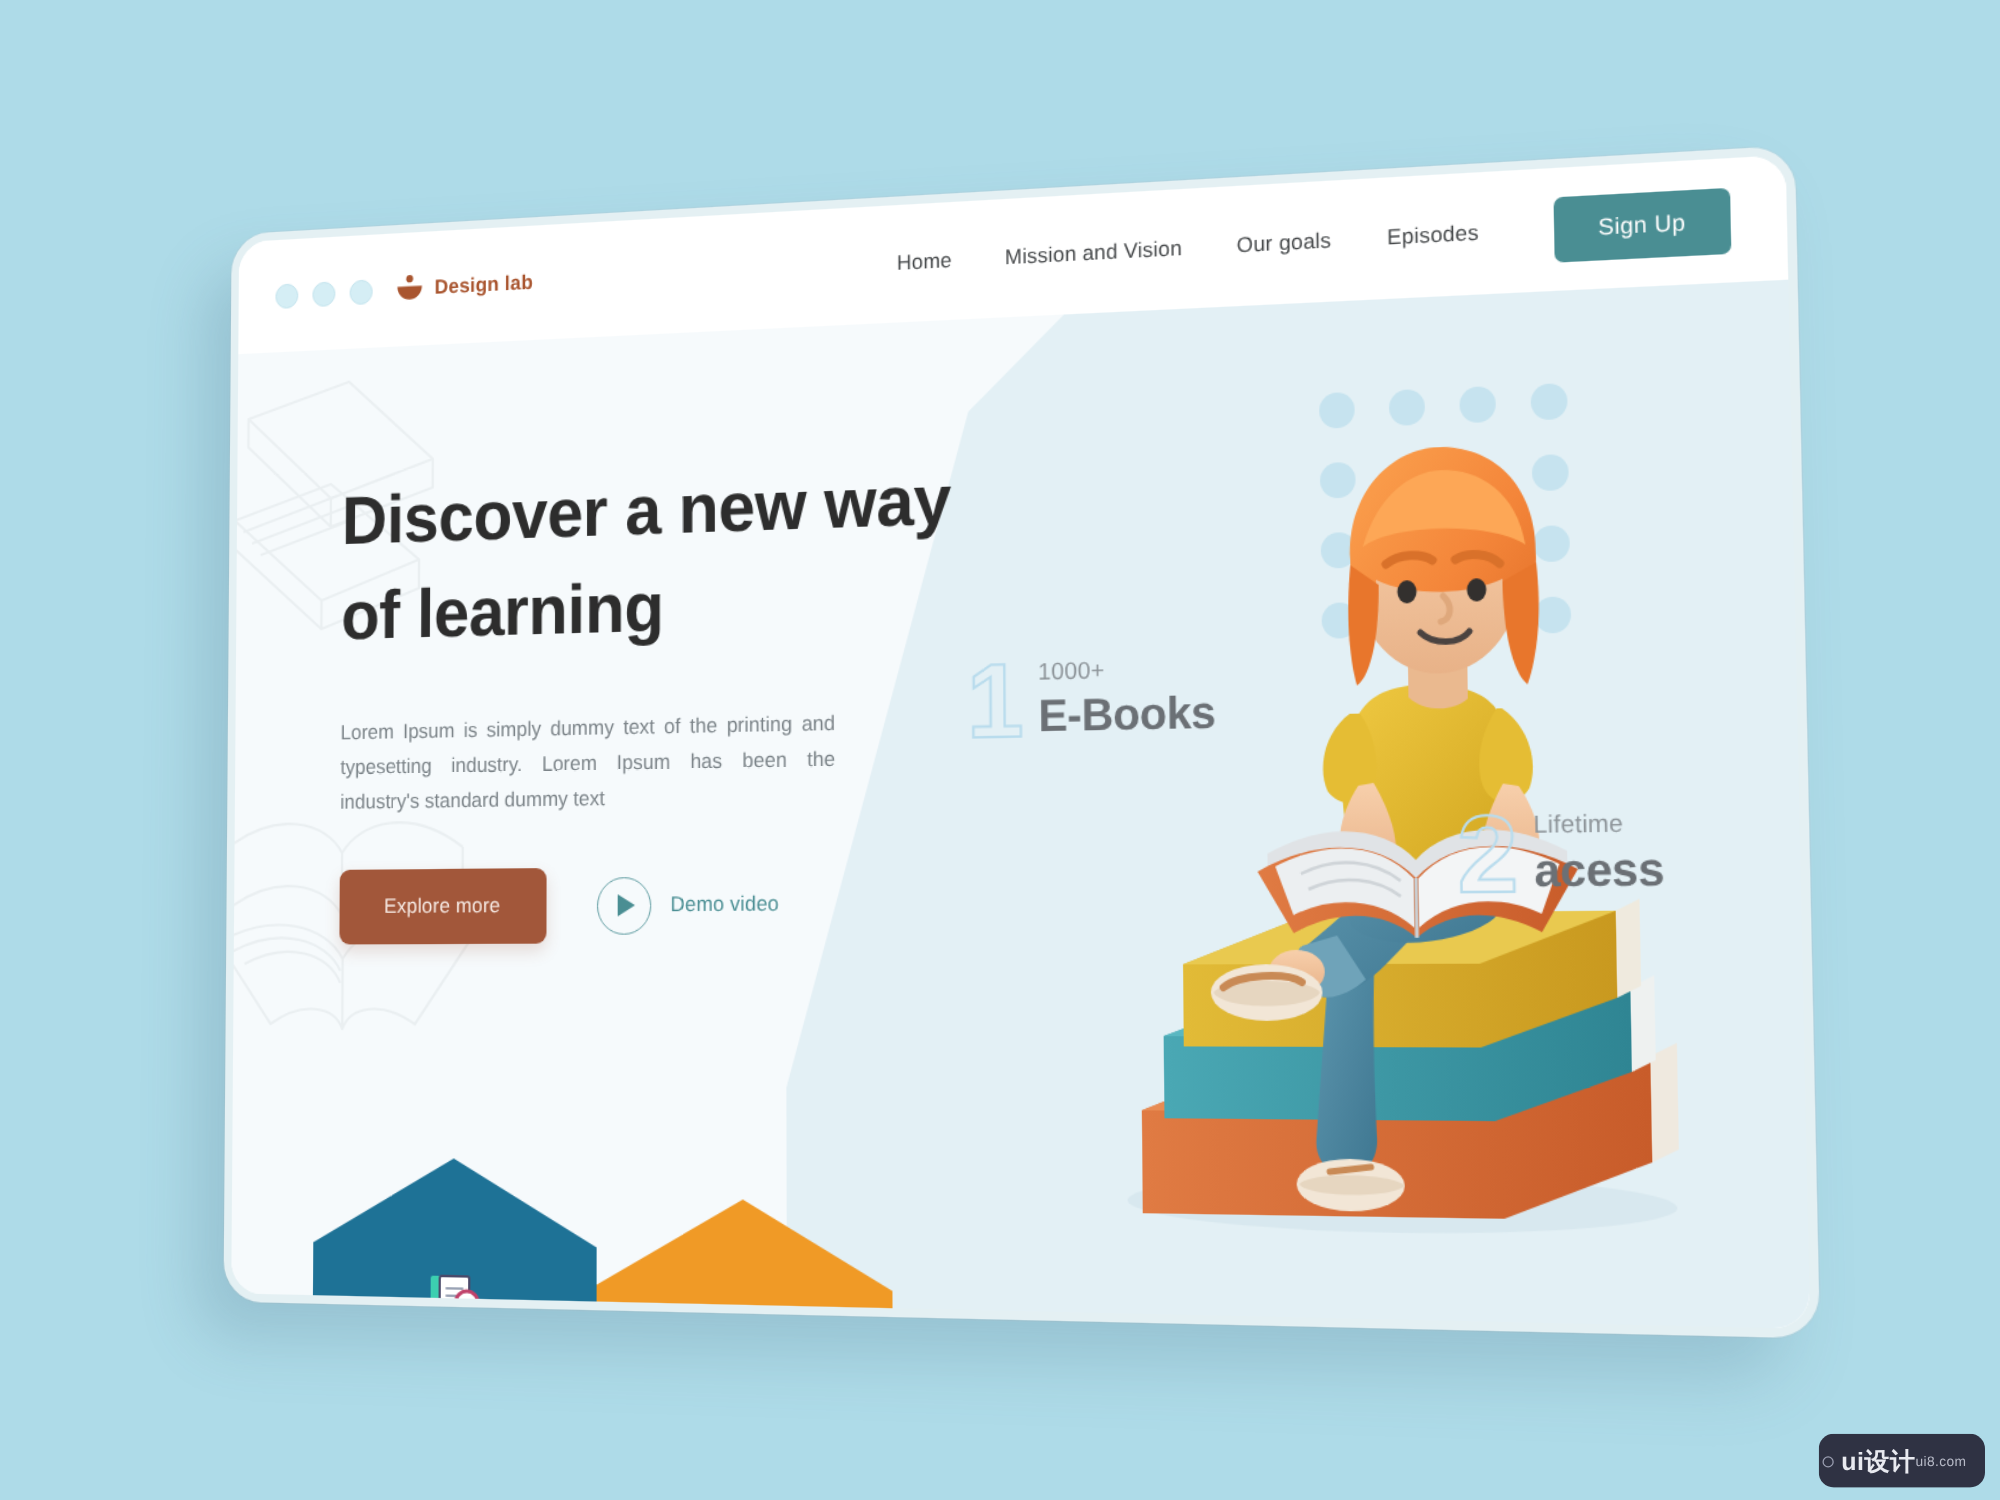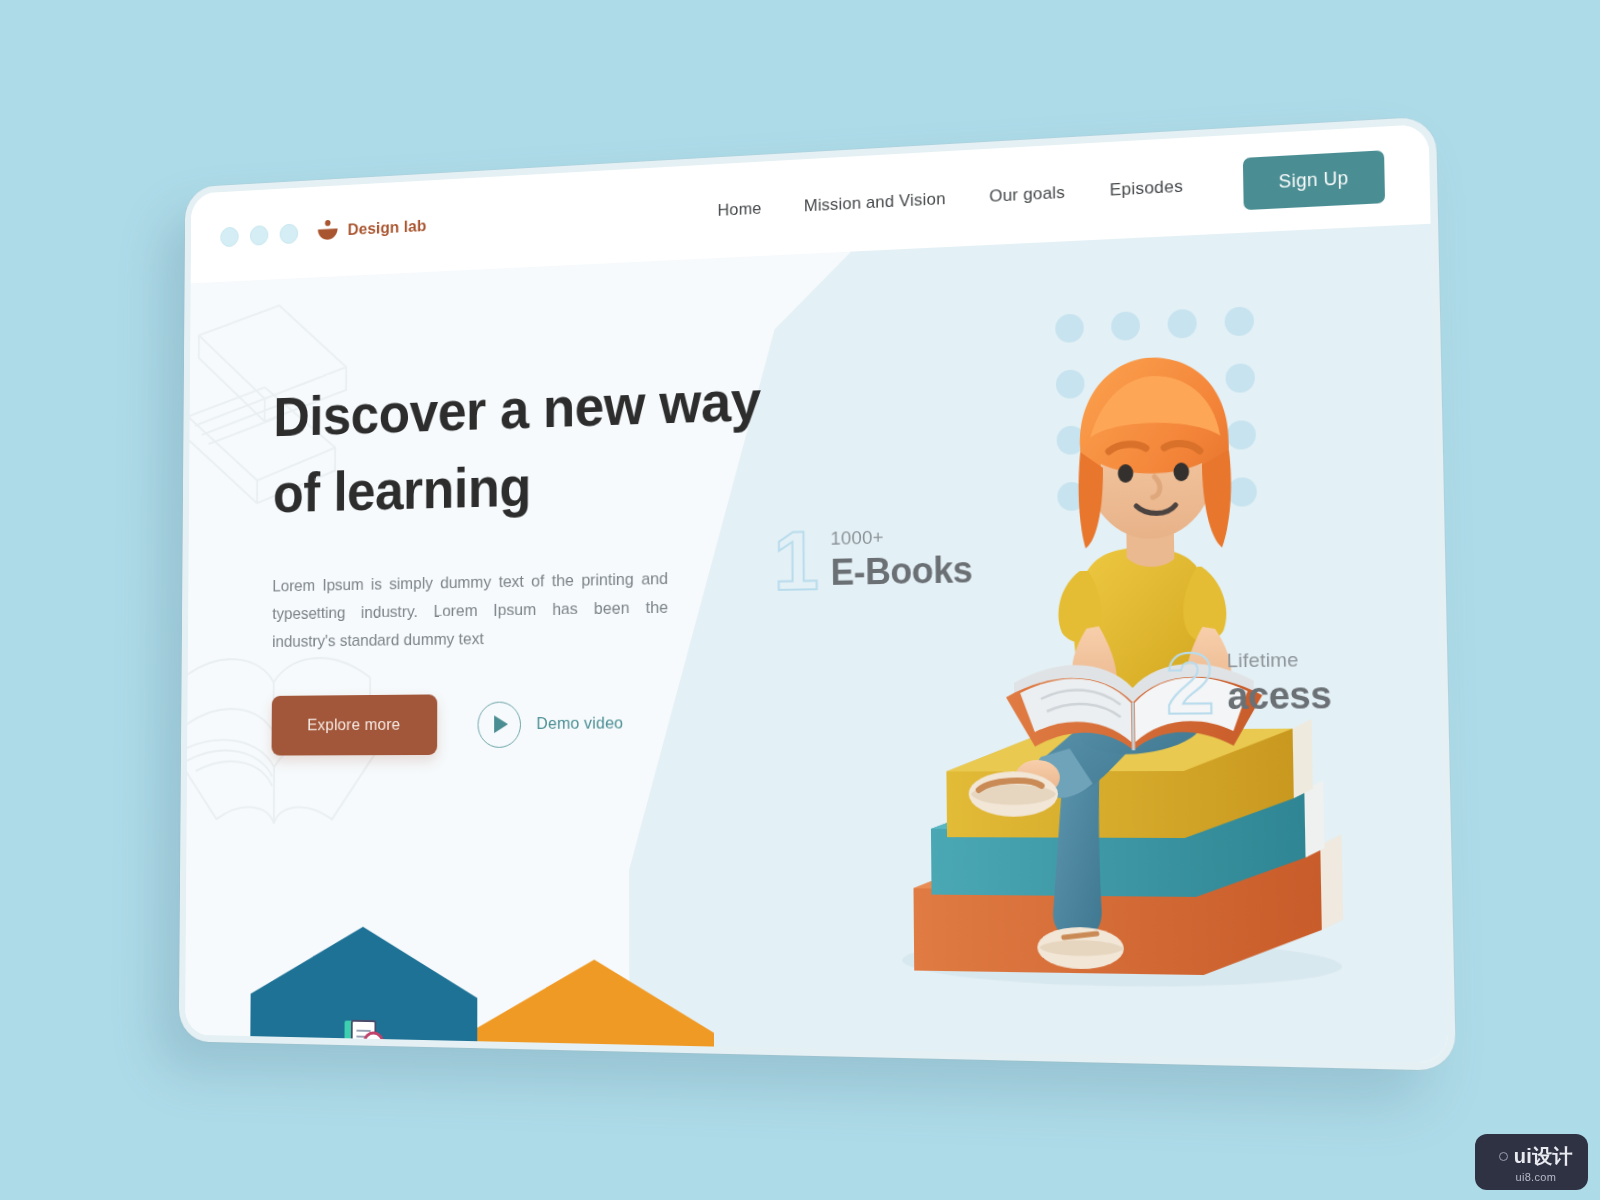--- a/index.html
+++ b/index.html
@@ -165,22 +165,22 @@
   #next-sec {
     position:absolute; left:680px; top:788px; z-index:8;
     font-size:50px; font-weight:700; color:#2d2d2d; letter-spacing:-.6px;
     white-space:nowrap;
   }
 
   
   #watermark {
     position:absolute; right:12px; bottom:10px;
     background:#2f3243; color:#e9eaf0;
-    border-radius:12px; padding:9px 15px 7px 24px;
-    display:flex; flex-direction:column; align-items:center;
+    border-radius:12px; padding:9px 15px 7px 3px;
+    display:flex; align-items:center;
     z-index:60;
     margin-top:40px;
   }
   .wm-row { display:flex; align-items:center; gap:6px; }
   .wm-ring { width:9px; height:9px; border-radius:50%; border:1.6px solid #9b9fb2; }
   .wm-main { font-size:20px; font-weight:700; letter-spacing:.4px; }
   .wm-sub { font-size:11px; color:#b7bac7; margin-top:1px; letter-spacing:.3px; }
 </style>
 </head>
 <body>

